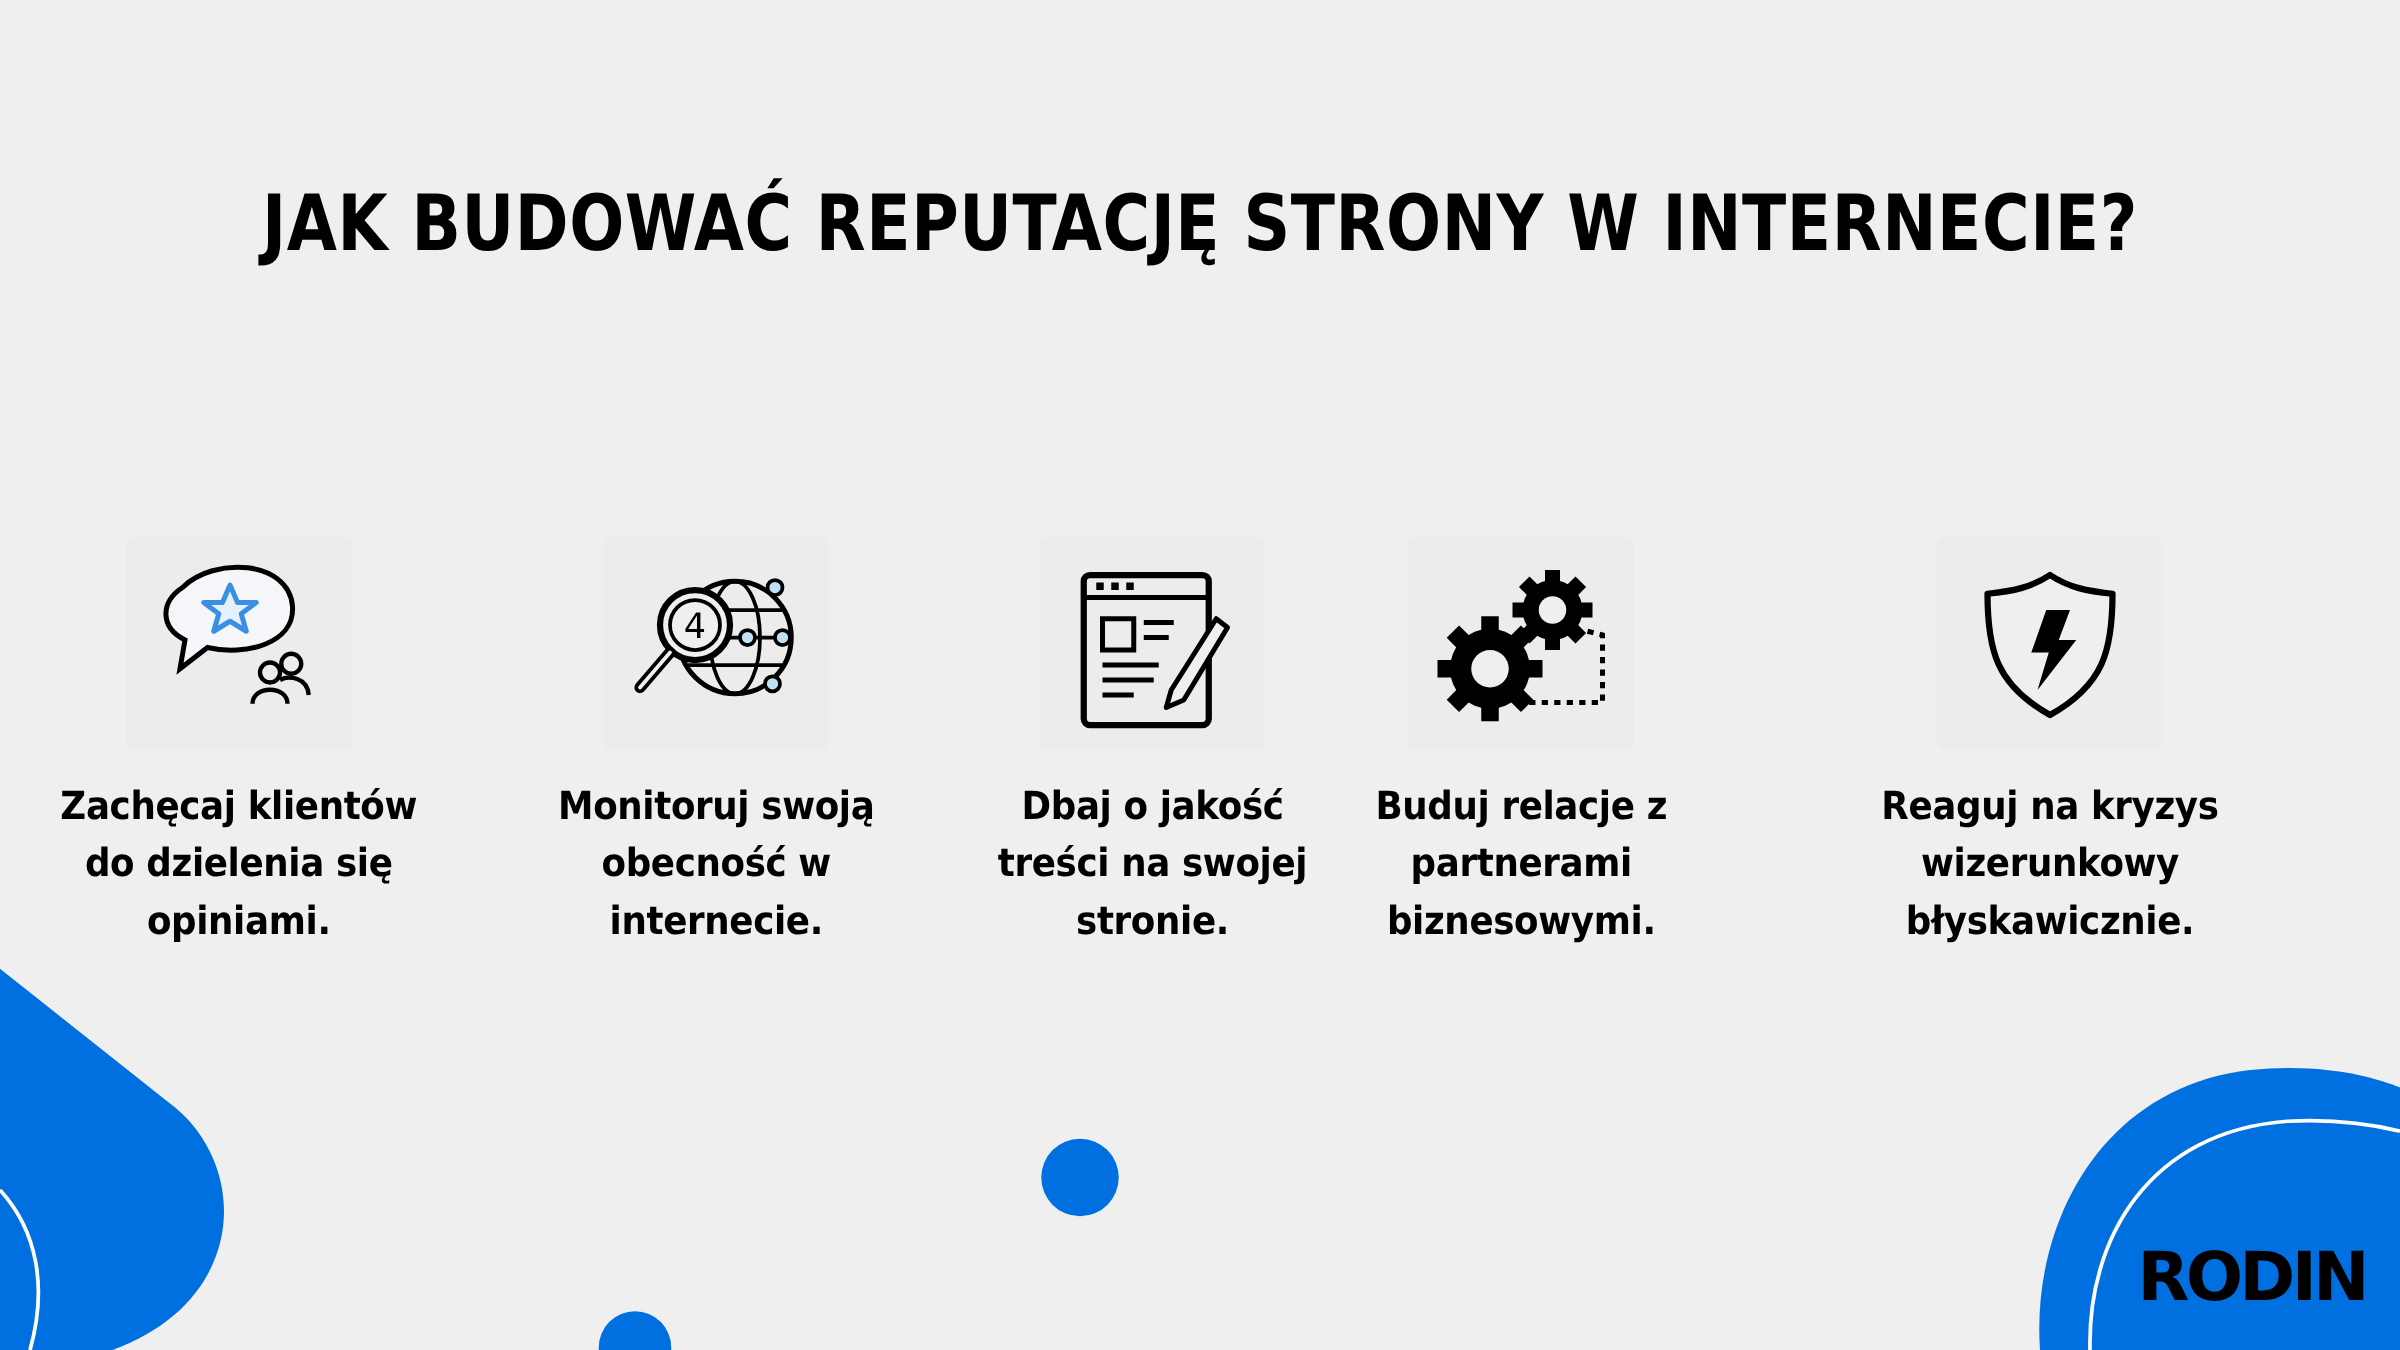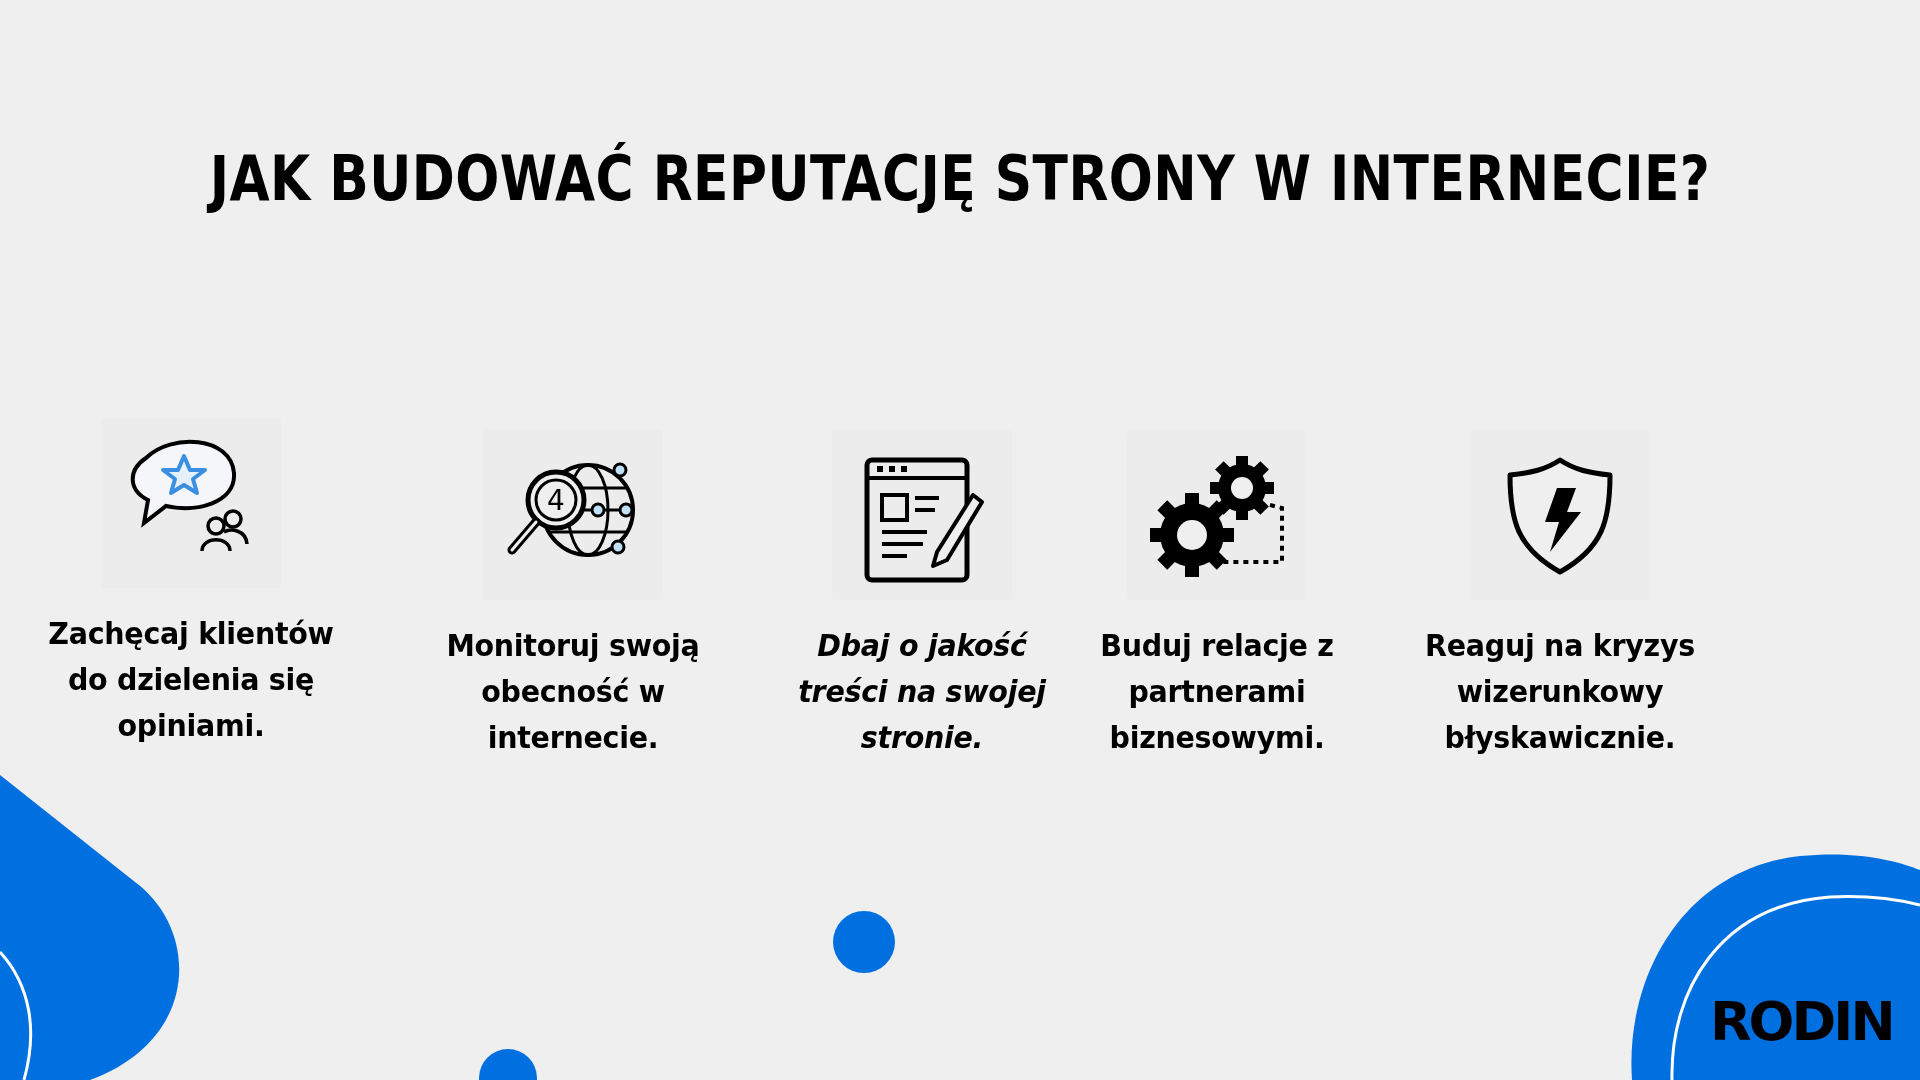--- a/index.html
+++ b/index.html
@@ -45,21 +45,21 @@
 
   <circle cx="864" cy="942" r="31" fill="#0070e0"></circle>
   <circle cx="508" cy="1078" r="29" fill="#0070e0"></circle>
 
   <path d="M1632,1080 C1625,980 1680,870 1800,856 C1860,850 1900,862 1920,870 L1920,1080 Z" fill="#0070e0"></path>
   <path d="M1672,1080 C1670,990 1720,905 1830,897 C1870,895 1900,900 1920,905" stroke="#fff" stroke-width="3" fill="none"></path>
 </svg>
 
 <div class="title">JAK BUDOWAĆ REPUTACJĘ STRONY W INTERNECIE?</div>
 
-<div class="card" style="left:31px; top:418px;">
+<div class="card" style="left:31px; top:430px;">
   <div class="icon-box">
     <svg viewBox="0 0 150 150">
       <path d="M30,30 C55,5 115,8 118,45 C120,75 80,85 50,78 L28,95 L32,72 C12,62 12,42 30,30 Z" fill="#f4f6fa" stroke="#000" stroke-width="4"></path>
       <polygon points="68,28 74,42 89,42 77,51 81,65 68,57 55,65 59,51 47,42 62,42" fill="#e6f0fa" stroke="#3a8fe0" stroke-width="4" stroke-linejoin="round"></polygon>
       <circle cx="100" cy="98" r="8" fill="none" stroke="#000" stroke-width="3.5"></circle>
       <path d="M86,123 C86,108 114,108 114,123" fill="none" stroke="#000" stroke-width="3.5"></path>
       <circle cx="117" cy="91" r="8" fill="none" stroke="#000" stroke-width="3.5"></circle>
       <path d="M108,104 C115,100 130,102 131,116" fill="none" stroke="#000" stroke-width="3.5"></path>
     </svg>
   </div>
@@ -82,21 +82,21 @@
         <circle cx="122" cy="30" r="6"></circle>
           <circle cx="128" cy="70" r="6"></circle>
         <circle cx="100" cy="70" r="6"></circle>
           <circle cx="120" cy="107" r="6"></circle>
       </g>
     </svg>
   </div>
   <div class="label">Monitoruj swoją obecność w internecie.</div>
 </div>
 
-<div class="card" style="left:762px; top:430px;font-style:italic;">
+<div class="card" style="left:762px; top:430px;">
   <div class="icon-box">
     <svg viewBox="0 0 150 150">
       <rect x="20" y="20" width="100" height="120" rx="5" fill="none" stroke="#000" stroke-width="5"></rect>
       <line x1="20" y1="38" x2="120" y2="38" stroke="#000" stroke-width="4"></line>
       <g fill="#000">
           <rect x="30" y="26" width="6" height="6"></rect>
           <rect x="42" y="26" width="6" height="6"></rect>
           <rect x="54" y="26" width="6" height="6"></rect>
         </g>
       <rect x="35" y="55" width="25" height="25" fill="none" stroke="#000" stroke-width="4"></rect>
@@ -141,21 +141,21 @@
         </g>
       </g>
       <circle cx="50" cy="95" r="15" fill="#efefef"></circle>
       <circle cx="100" cy="48" r="11" fill="#efefef"></circle>
       <path d="M128,65 L140,68 L140,122 L80,122" fill="none" stroke="#000" stroke-width="4" stroke-dasharray="5 5"></path>
     </svg>
   </div>
   <div class="label">Buduj relacje z partnerami biznesowymi.</div>
 </div>
 
-<div class="card" style="left:1400px; top:430px;">
+<div class="card" style="left:1480px; top:430px;">
   <div class="icon-box">
     <svg viewBox="0 0 150 150">
       <path d="M75,20 C90,30 105,33 125,35 C125,80 118,108 75,132 C32,108 25,80 25,35 C45,33 60,30 75,20 Z" fill="#efefef" stroke="#000" stroke-width="5" stroke-linejoin="round"></path>
       <polygon points="72,48 91,48 82,72 96,72 65,112 74,82 60,82" fill="#000"></polygon>
     </svg>
   </div>
   <div class="label">Reaguj na kryzys wizerunkowy błyskawicznie.</div>
 </div>
 
 <div class="logo">RODIN</div>

